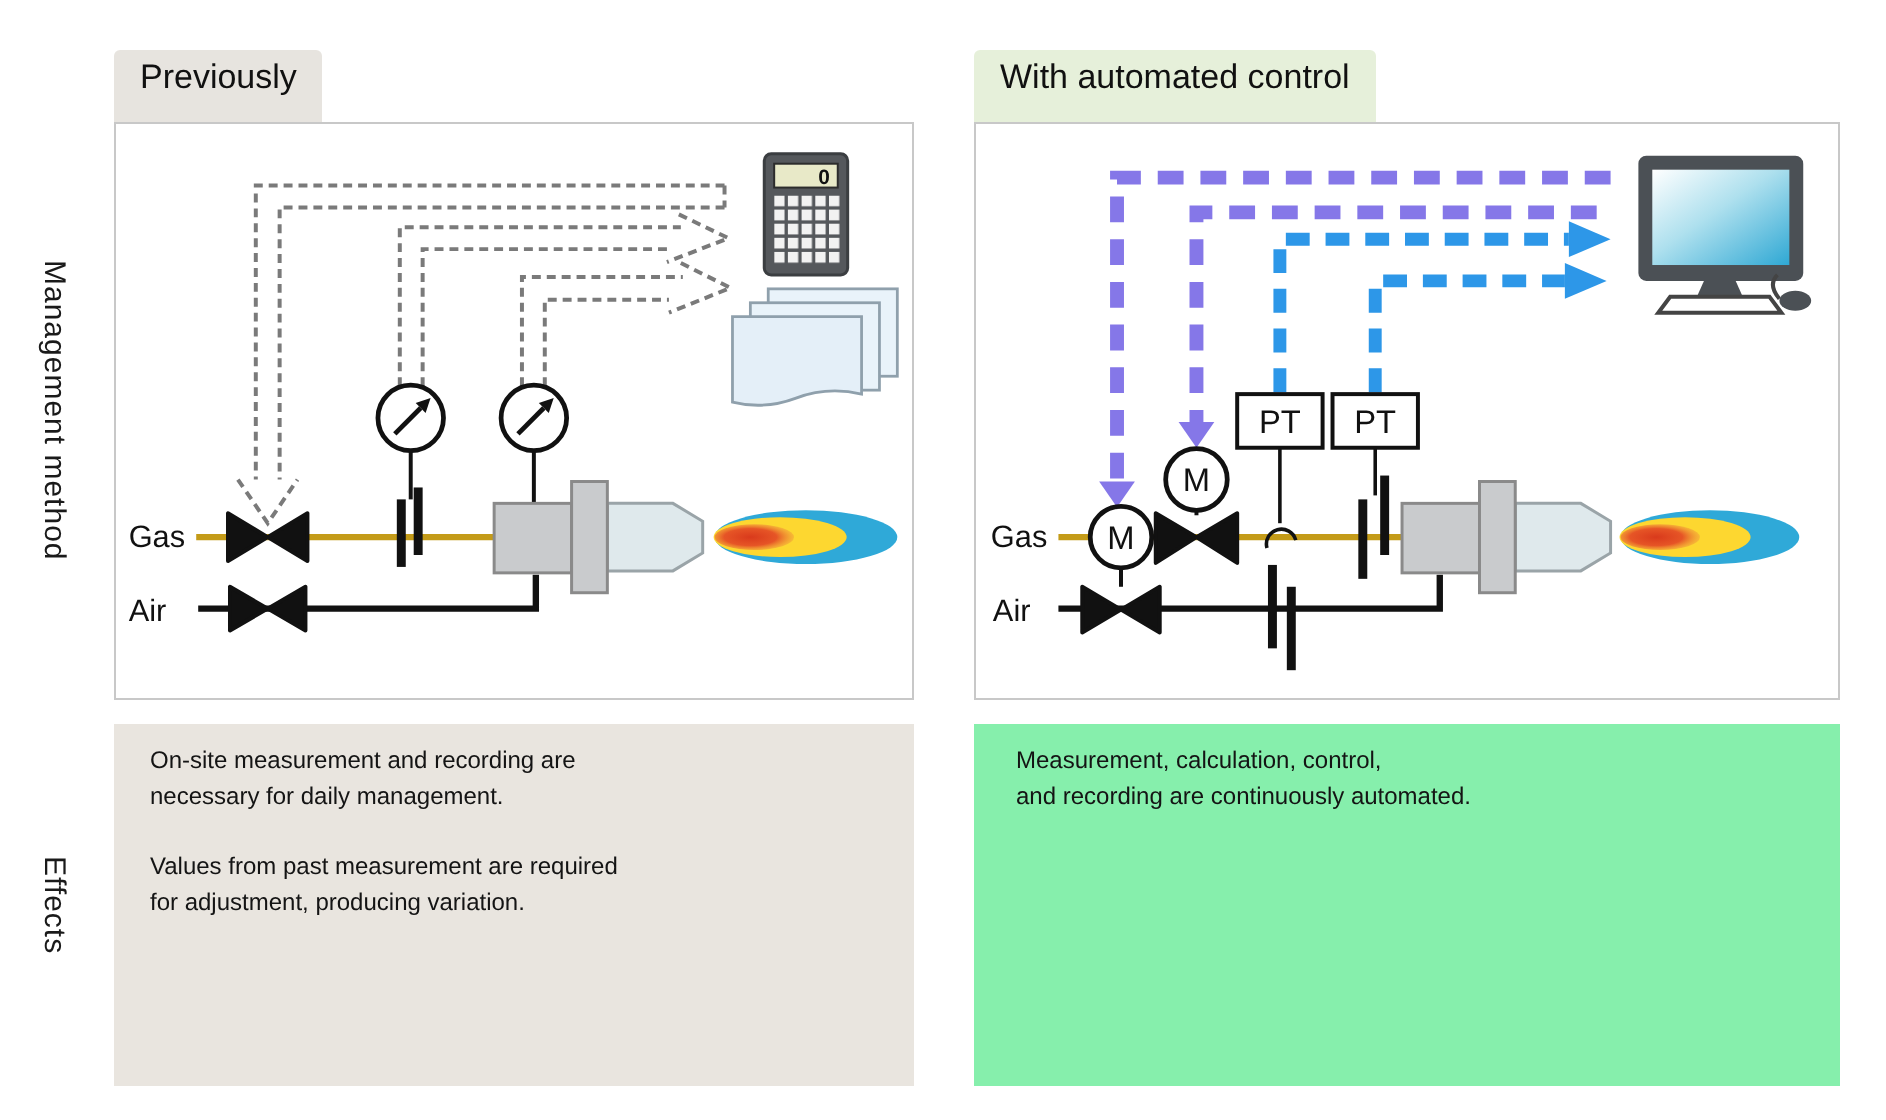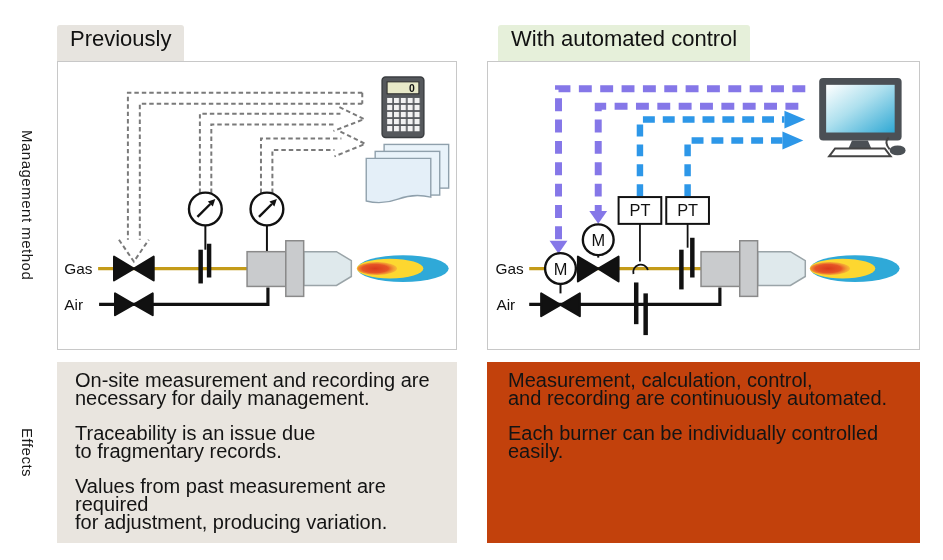--- a/index.html
+++ b/index.html
@@ -1,31 +1,31 @@
 <!DOCTYPE html>
 <html><head>
 <meta charset="utf-8">
 <style>
   html,body{margin:0;padding:0;background:#ffffff;}
   body{width:943px;height:560px;position:relative;font-family:"Liberation Sans",sans-serif;color:#111;overflow:hidden;}
   .row-label{position:absolute;left:10px;width:34px;display:flex;align-items:center;justify-content:center;
     writing-mode:vertical-rl;text-orientation:mixed;font-size:15px;color:#1a1a1a;letter-spacing:.5px;}
   .row-label-top{top:61px;height:289px;}
   .row-label-bottom{top:362px;height:181px;}
-  .badge{position:absolute;top:25px;height:41px;line-height:27px;padding:0 13px;font-size:22px;color:#111;border-radius:3px;}
+  .badge{position:absolute;top:25px;height:41px;line-height:27px;padding:0 13px;font-size:17px;color:#111;border-radius:3px;}
   .badge-prev{left:57px;background:#e7e4df;}
-  .badge-auto{left:498px;background:#e6f0da;}
+  .badge-auto{left:487px;background:#e6f0da;}
   .panel{position:absolute;top:61px;height:289px;background:#ffffff;border:1px solid #c8c8c8;box-sizing:border-box;}
   .panel-prev{left:57px;width:400px;}
   .panel-auto{left:487px;width:433px;}
   .panel svg{display:block;width:100%;height:100%;}
   .effects-box{position:absolute;top:362px;height:181px;box-sizing:border-box;padding:9px 8px 0 18px;}
   .effects-prev{left:57px;width:400px;background:#e9e5df;}
-  .effects-auto{left:487px;width:433px;background:#c2410c;padding-left:21px;}
-  .effects-box p{margin:0 0 17px 0;font-size:20px;line-height:18px;white-space:pre-line;color:#141414;}
+  .effects-auto{left:487px;width:433px;background:#86efac;padding-left:21px;}
+  .effects-box p{margin:0 0 17px 0;font-size:12px;line-height:18px;white-space:pre-line;color:#141414;}
   svg text{font-family:"Liberation Sans",sans-serif;fill:#111;}
 </style>
 </head>
 <body>
 
 <div class="row-label row-label-top">Management method</div>
 <div class="row-label row-label-bottom">Effects</div>
 
 <div class="badge badge-prev">Previously</div>
 <div class="badge badge-auto">With automated control</div>
@@ -215,22 +215,19 @@
     <ellipse cx="369" cy="208" rx="45" ry="13.5" fill="#2fa9d8"></ellipse>
     <ellipse cx="356.5" cy="208" rx="33" ry="10" fill="#fdd730"></ellipse>
     <ellipse cx="344" cy="208" rx="20" ry="6.5" fill="url(#redCoreR)"></ellipse>
   </g>
 </svg>
 </div>
 
 <div class="effects-box effects-prev">
   <p>On-site measurement and recording are
 necessary for daily management.</p>
-  <p>Traceability is an issue due
-to fragmentary records.</p>
   <p>Values from past measurement are required
 for adjustment, producing variation.</p>
 </div>
 <div class="effects-box effects-auto">
   <p>Measurement, calculation, control,
 and recording are continuously automated.</p>
-  <p>Each burner can be individually controlled easily.</p>
 </div>
 
 </body></html>

